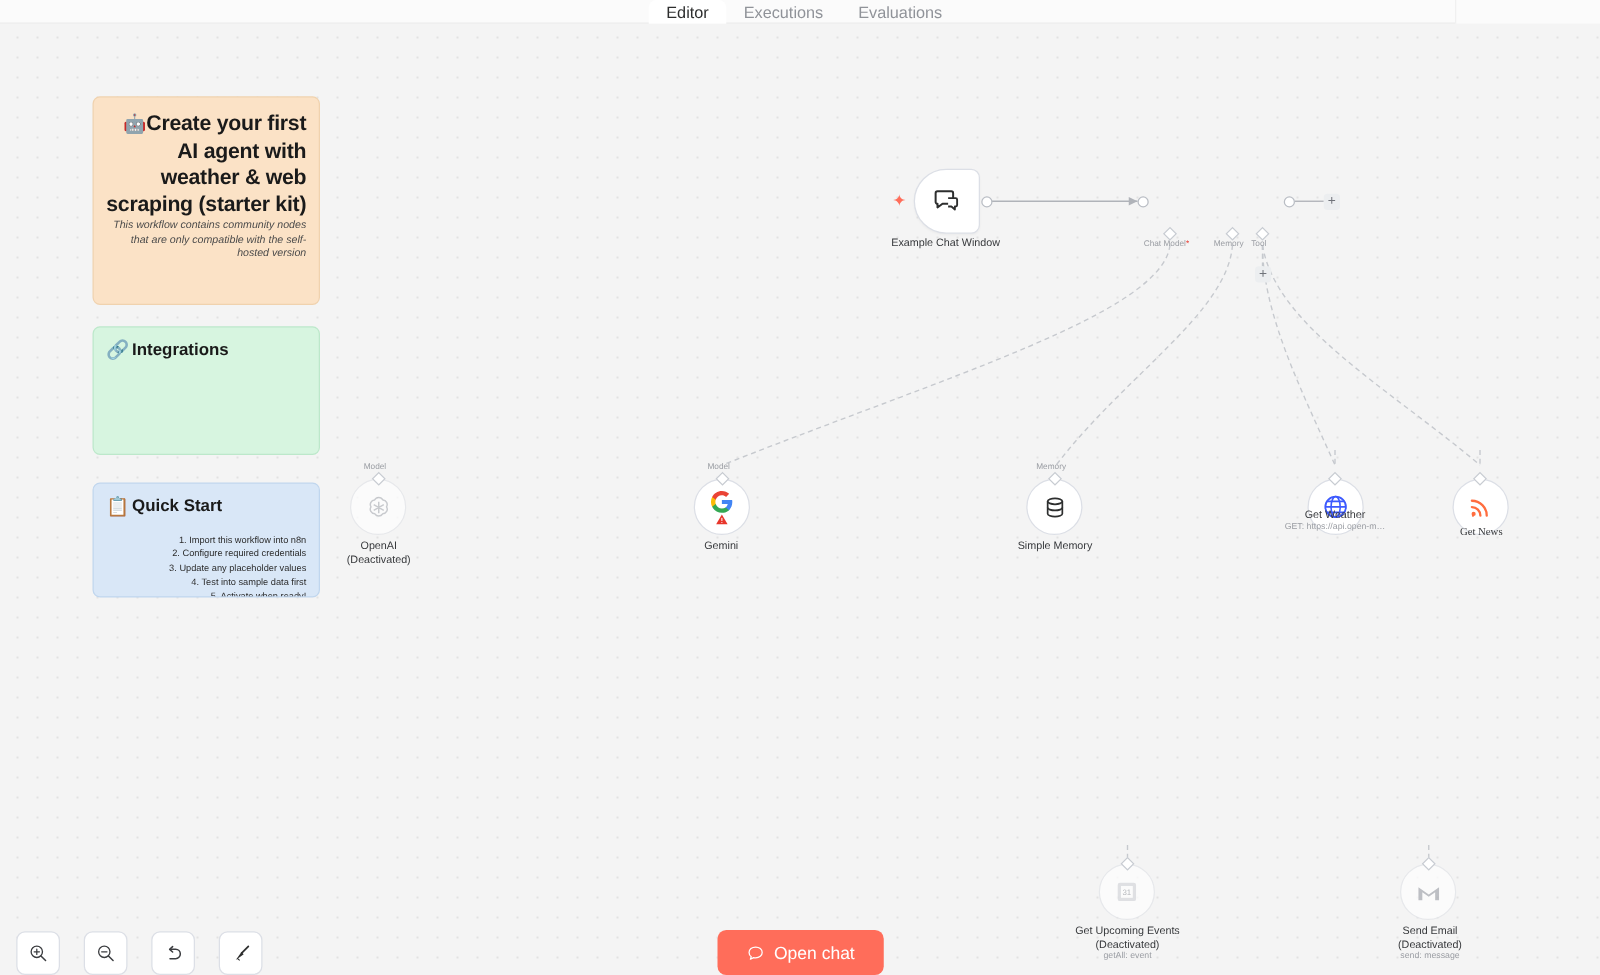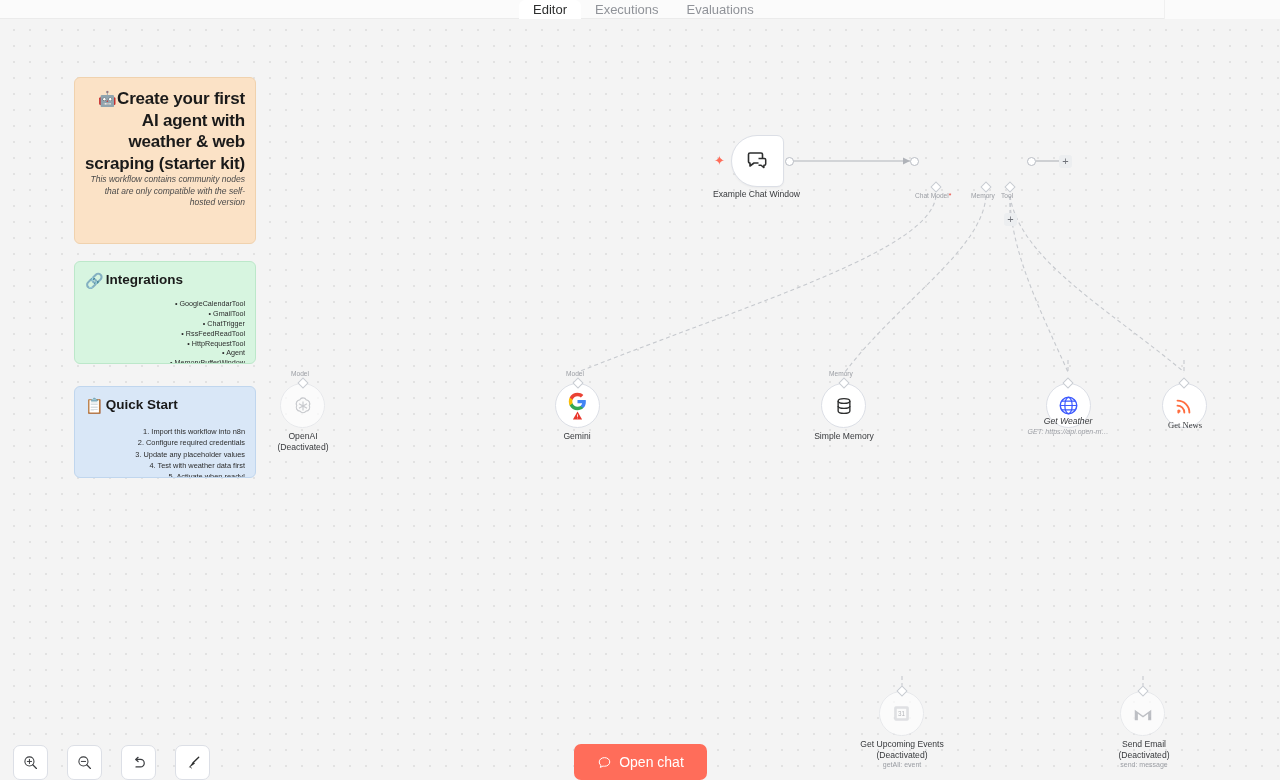--- a/index.html
+++ b/index.html
@@ -251,41 +251,32 @@
       <span class="emoji">🤖</span><span>Create your first AI agent with weather &amp; web scraping (starter kit)</span>
     </div>
     <div class="sticky-sub">This workflow contains community nodes that are only compatible with the self-hosted version</div>
   </div>
 
   <div class="sticky" id="note-integrations">
     <div class="sticky-h2">
       <span class="emoji">🔗</span>
         <span>Integrations</span>
     </div>
-    <ul class="sticky-list bullets">
-      <li>GoogleCalendarTool</li>
-      <li>GmailTool</li>
-      <li>ChatTrigger</li>
-      <li>RssFeedReadTool</li>
-      <li>HttpRequestTool</li>
-      <li>Agent</li>
-      <li>MemoryBufferWindow</li>
-    </ul>
   </div>
 
   <div class="sticky" id="note-quickstart">
     <div class="sticky-h2">
       <span class="emoji">📋</span>
         <span>Quick Start</span>
     </div>
     <ol class="sticky-list numbers">
       <li>Import this workflow into n8n</li>
       <li>Configure required credentials</li>
       <li>Update any placeholder values</li>
-      <li>Test with weather data first</li>
+      <li>Test into sample data first</li>
       <li>Activate when ready!</li>
     </ol>
   </div>
 
   <div class="spark" style="left:714px; top:154px;">✦</div>
   <div class="node-rect" id="node-chat-trigger">
     <svg width="24" height="24" viewBox="0 0 24 24">
       <path d="M4 4 h11 a1.5 1.5 0 0 1 1.5 1.5 v7 a1.5 1.5 0 0 1 -1.5 1.5 h-7 l-4 3 v-3 a1.5 1.5 0 0 1 -1.5 -1.5 v-7 A1.5 1.5 0 0 1 4 4 z" fill="none" stroke="#2d2e2e" stroke-width="1.6" stroke-linejoin="round"></path>
       <path d="M12.5 9.5 h6 a1.2 1.2 0 0 1 1.2 1.2 v4.3 a1.2 1.2 0 0 1 -1.2 1.2 h-0.6 v2.4 l-2.8 -2.4 h-2.6" fill="#fff" stroke="#2d2e2e" stroke-width="1.5" stroke-linejoin="round"></path>
     </svg>
@@ -346,21 +337,21 @@
   <div class="node-caption" style="left:784px; top:431px; width:120px;">Simple Memory</div>
 
   <div class="diamond" style="left:1064px; top:379px;"></div>
   <div class="node-circle" style="left:1046px; top:383px;">
     <svg width="23" height="23" viewBox="0 0 24 24">
       <circle cx="12" cy="12" r="8.6" fill="none" stroke="#3d5afe" stroke-width="1.5"></circle>
       <ellipse cx="12" cy="12" rx="3.8" ry="8.6" fill="none" stroke="#3d5afe" stroke-width="1.3"></ellipse>
       <path d="M3.4 12 h17.2 M4.6 7.4 h14.8 M4.6 16.6 h14.8" stroke="#3d5afe" stroke-width="1.3" fill="none"></path>
     </svg>
   </div>
-  <div class="node-caption" style="left:1008px; top:416px; width:120px;font-style:italic;">
+  <div class="node-caption" style="left:1008px; top:406px; width:120px;">
     <div>Get Weather</div>
     <div class="node-sub">GET: https://api.open-m…</div>
   </div>
 
   <div class="diamond" style="left:1180px; top:379px;"></div>
   <div class="node-circle" style="left:1162px; top:383px;">
     <svg width="21" height="21" viewBox="0 0 24 24">
       <path d="M5 19 a1 1 0 1 0 0.01 0" fill="#ff6d3f"></path>
       <circle cx="5.6" cy="18.4" r="1.9" fill="#ff6d3f"></circle>
       <path d="M4 12.2 a7.8 7.8 0 0 1 7.8 7.8" fill="none" stroke="#ff6d3f" stroke-width="2.1" stroke-linecap="round"></path>

